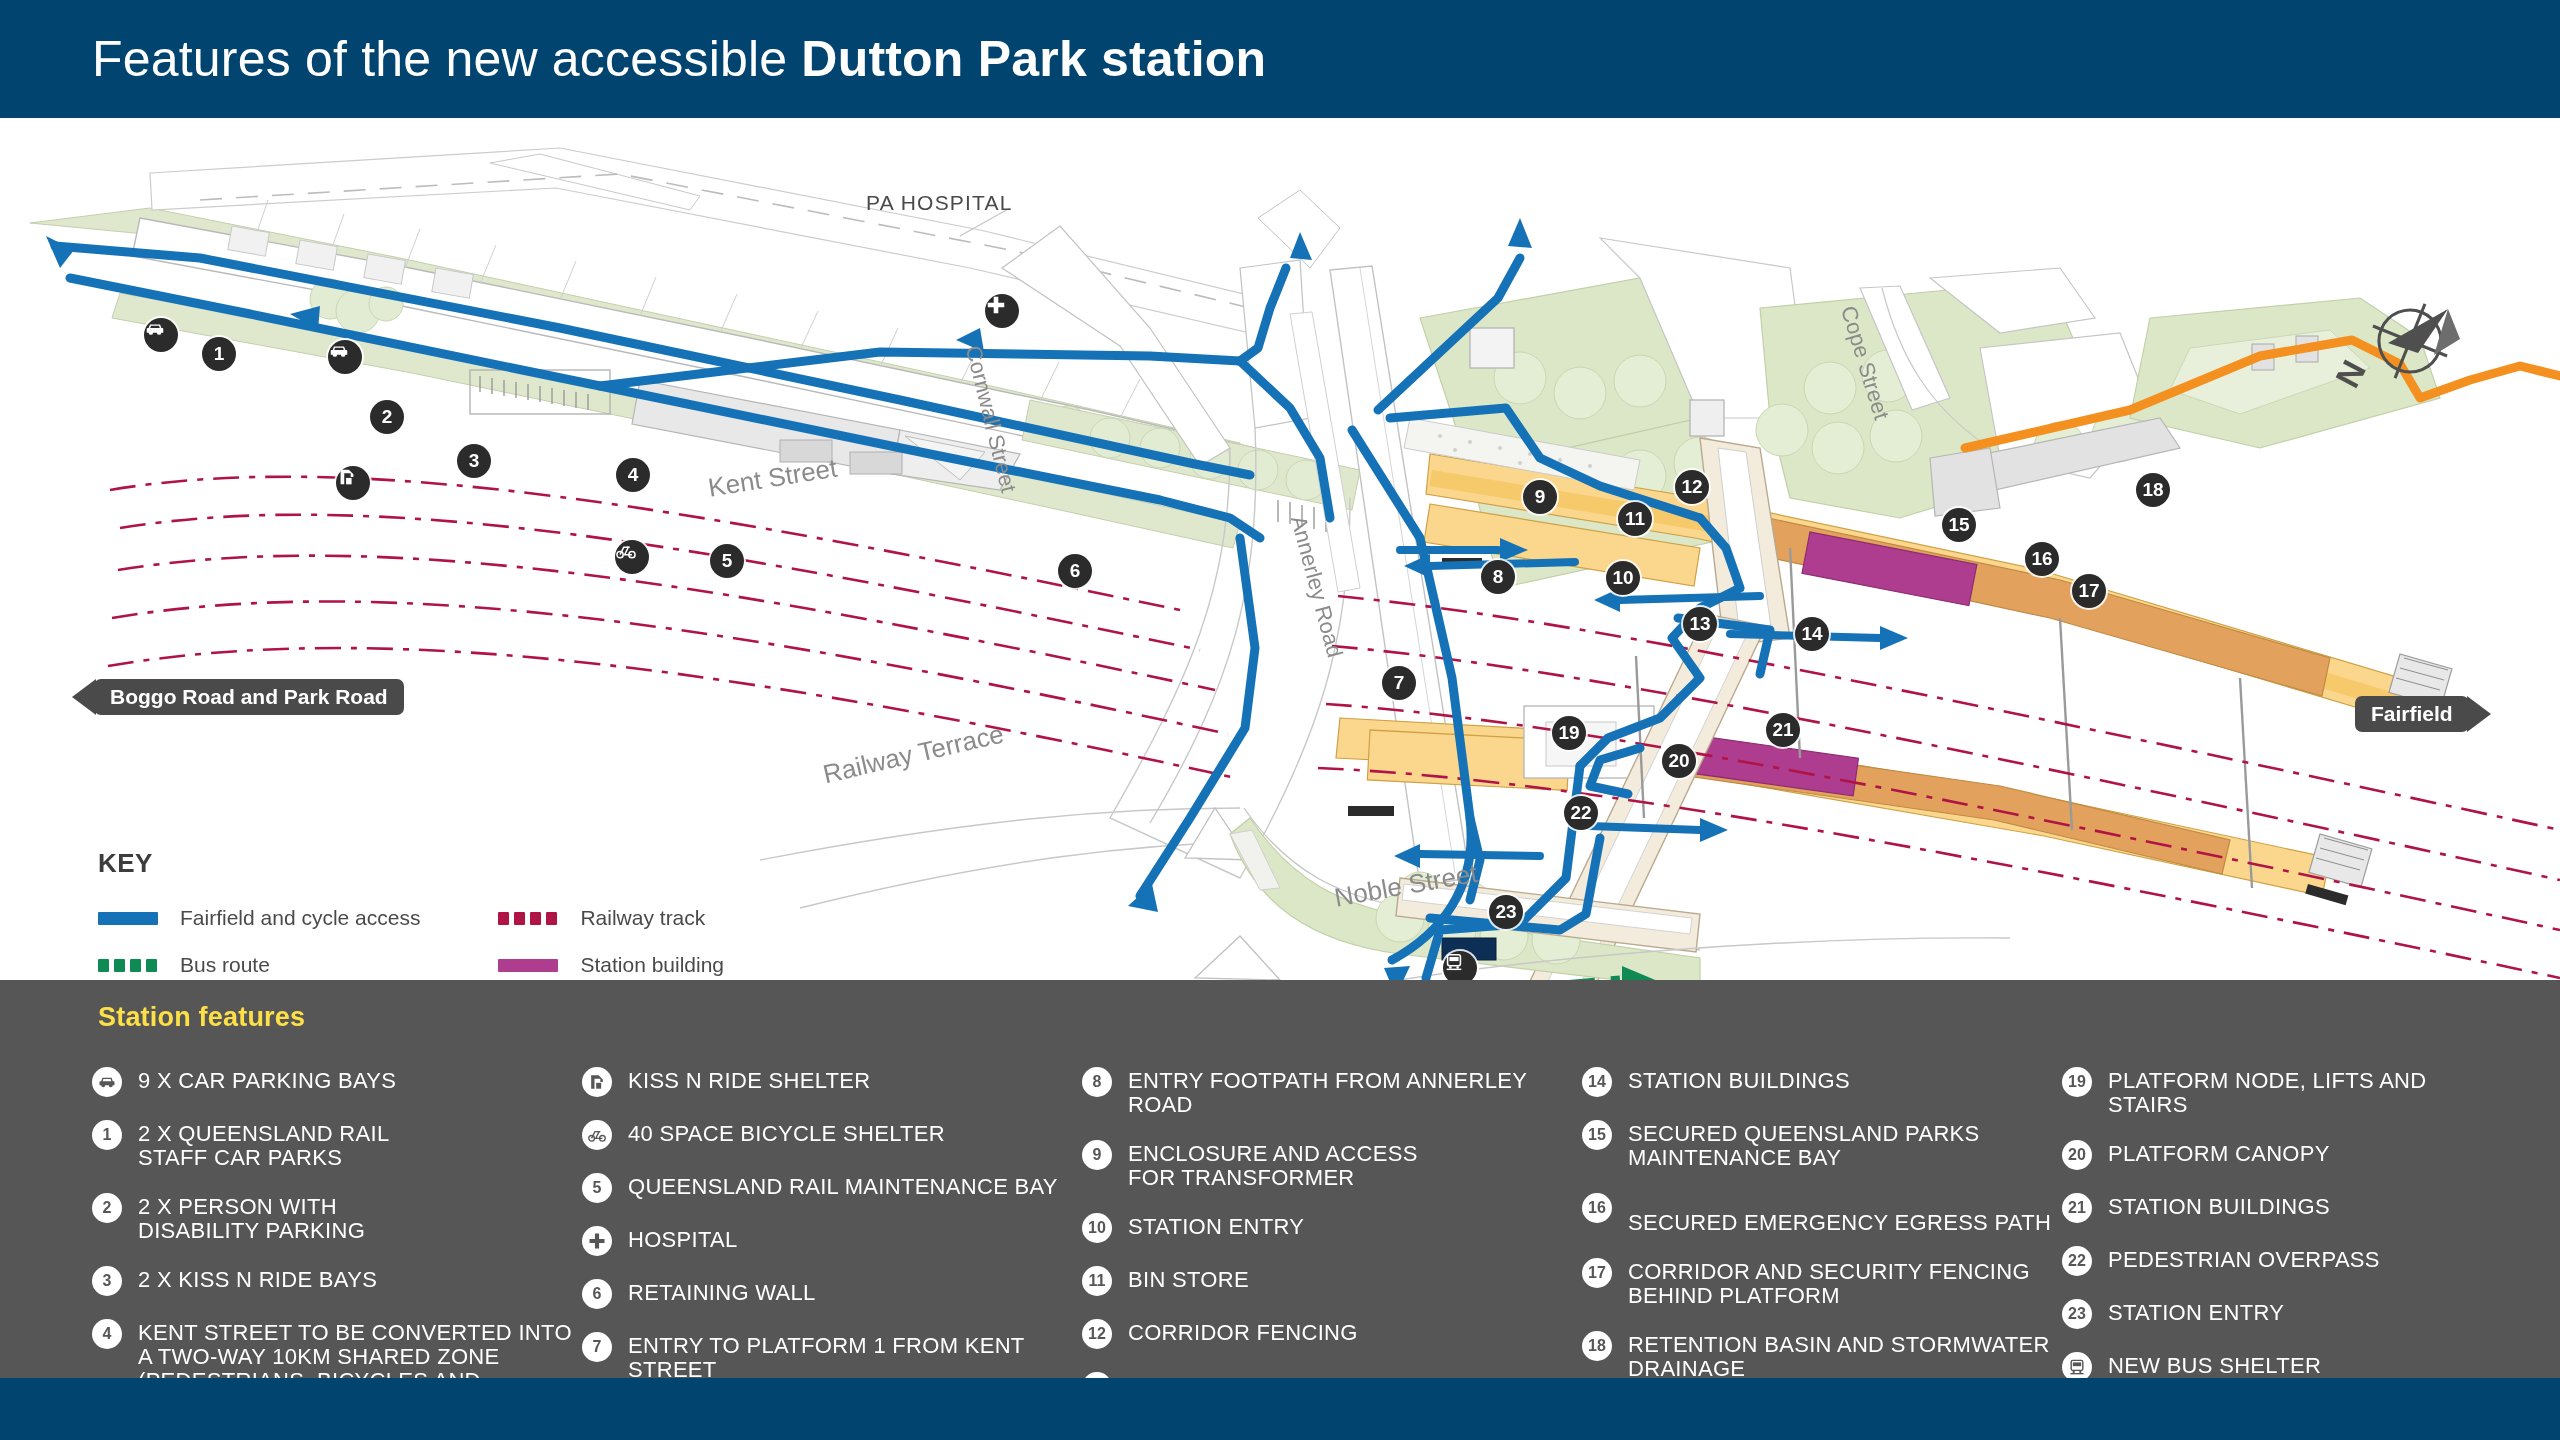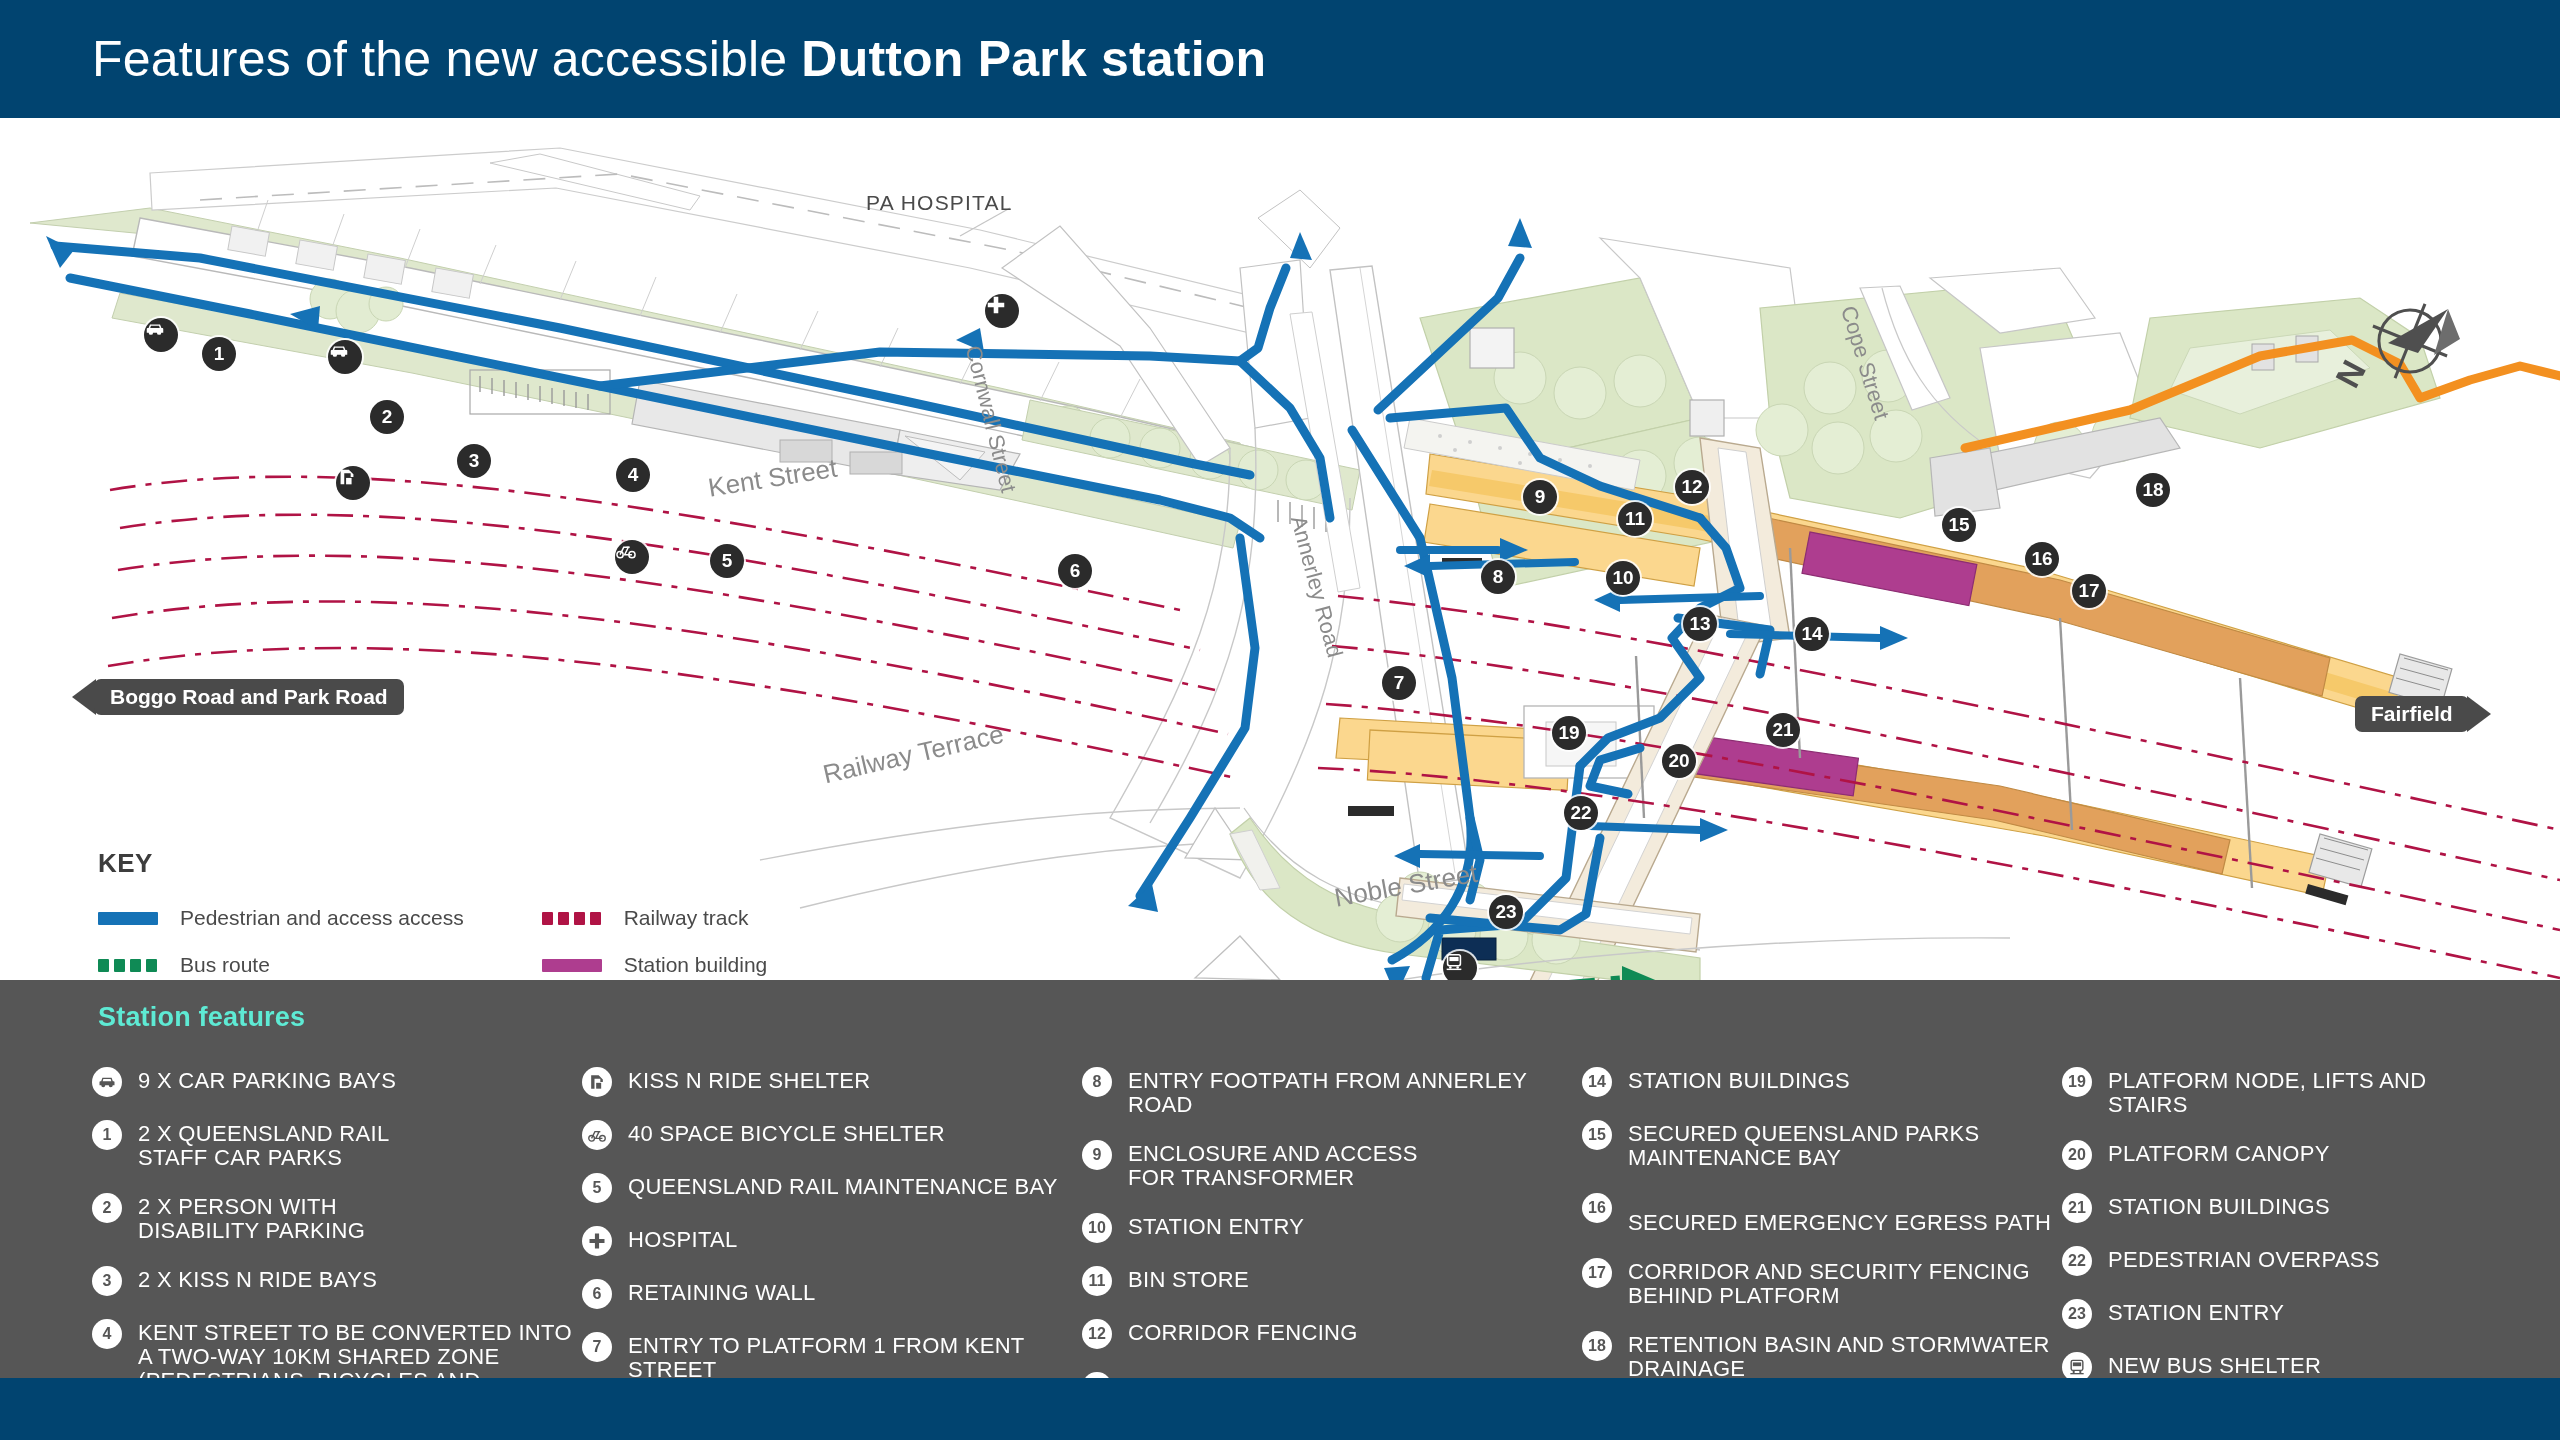--- a/index.html
+++ b/index.html
@@ -75,21 +75,21 @@
   .swatch.dash i{display:block;width:11px;height:13px;border-radius:1px;}
   .key-label{font-size:21px;color:#4a4a4a;line-height:25px;}
 
   
   .features{
     position:absolute;left:0;top:980px;width:2560px;height:398px;
     background:#565656;
   }
   .features-title{
     position:absolute;left:98px;top:22px;
-    color:#5eead4;font-size:27px;font-weight:700;letter-spacing:.2px;
+    color:#fde047;font-size:27px;font-weight:700;letter-spacing:.2px;
   }
   .feat-cols{
     position:absolute;left:92px;top:86px;width:2400px;
     display:flex;
   }
   .feat-col{display:flex;flex-direction:column;}
   .feat-col.c0{width:490px;}
   .feat-col.c1{width:500px;}
   .feat-col.c2{width:500px;}
   .feat-col.c3{width:480px;}
@@ -519,21 +519,21 @@
     <div class="marker" style="left:1766px;top:595px;">21</div>
     <div class="marker" style="left:1564px;top:678px;">22</div>
     <div class="marker" style="left:1489px;top:777px;">23</div>
 
     <div class="key">
       <div class="key-title">KEY</div>
       <div class="key-cols">
         <div class="key-col">
           <div class="key-row">
             <div class="swatch" style="background:#1572b6;"></div>
-            <div class="key-label">Pedestrian and access access</div>
+            <div class="key-label">Fairfield and cycle access</div>
           </div>
           <div class="key-row">
             <div class="swatch dash">
               <i style="background:#0f8a55;"></i>
                 <i style="background:#0f8a55;"></i>
                 <i style="background:#0f8a55;"></i>
                 <i style="background:#0f8a55;"></i>
             </div>
             <div class="key-label">Bus route</div>
           </div>

